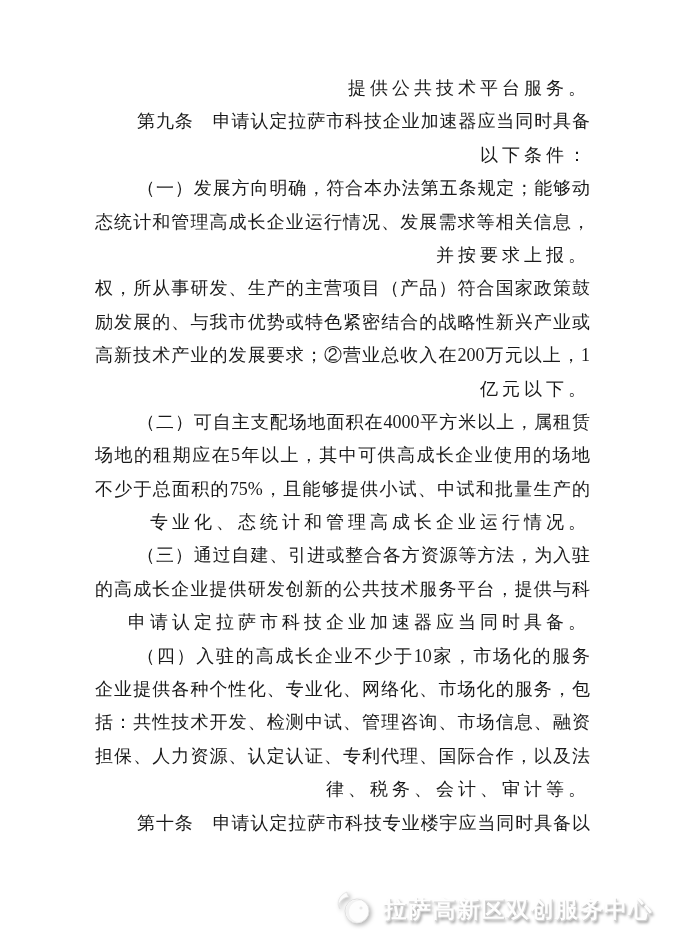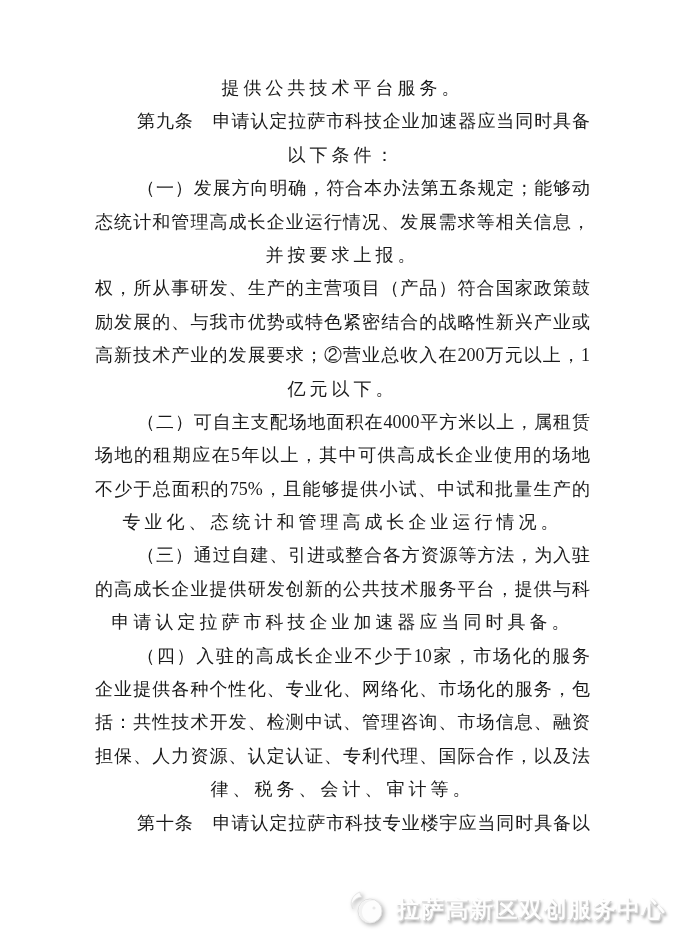--- a/index.html
+++ b/index.html
@@ -28,27 +28,27 @@
   
   .line.fill {
     white-space: normal;
     text-align: justify;
     text-align-last: justify;
     -moz-text-align-last: justify;
   }
   
   .line.tail {
     letter-spacing: 4px;
-    text-align: center;
+    text-align: right;
   }
   .line.indent { text-indent: 42px; }
   .watermark {
     position: absolute;
     top: 889px;
-    right: 15px;
+    right: 28px;
     display: flex;
     align-items: center;
     gap: 8px;
   }
   .wm-logo {
     display: inline-block;
     width: 42px;
     height: 40px;
     filter: drop-shadow(2px 2px 2px #b5b5b5);
   }

